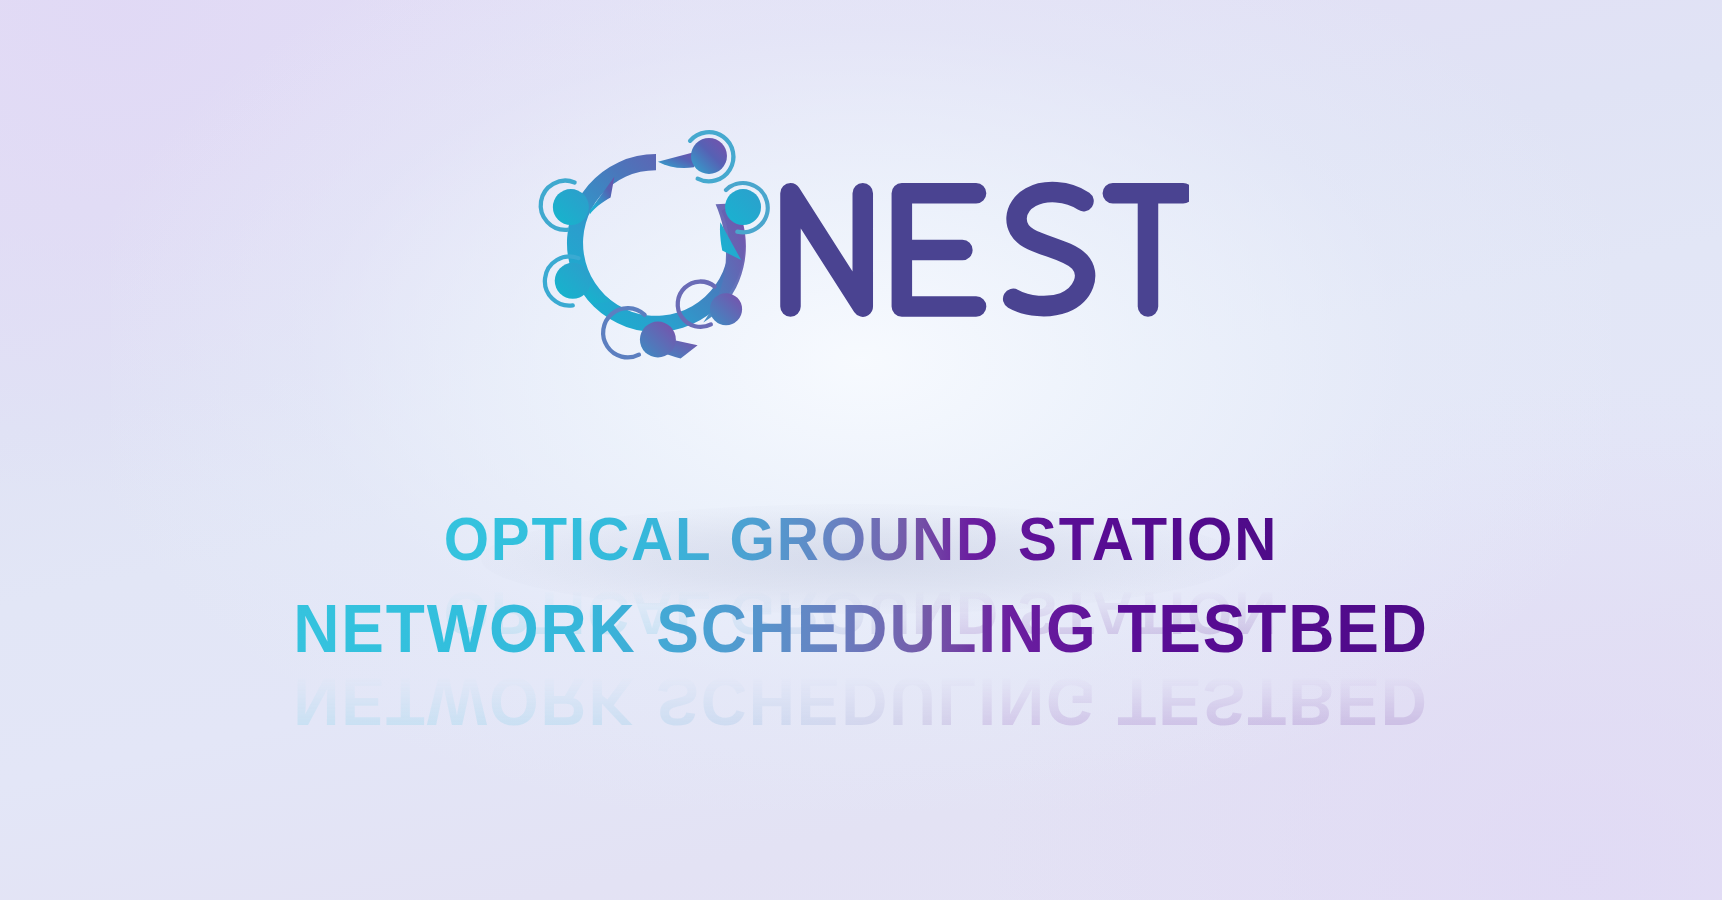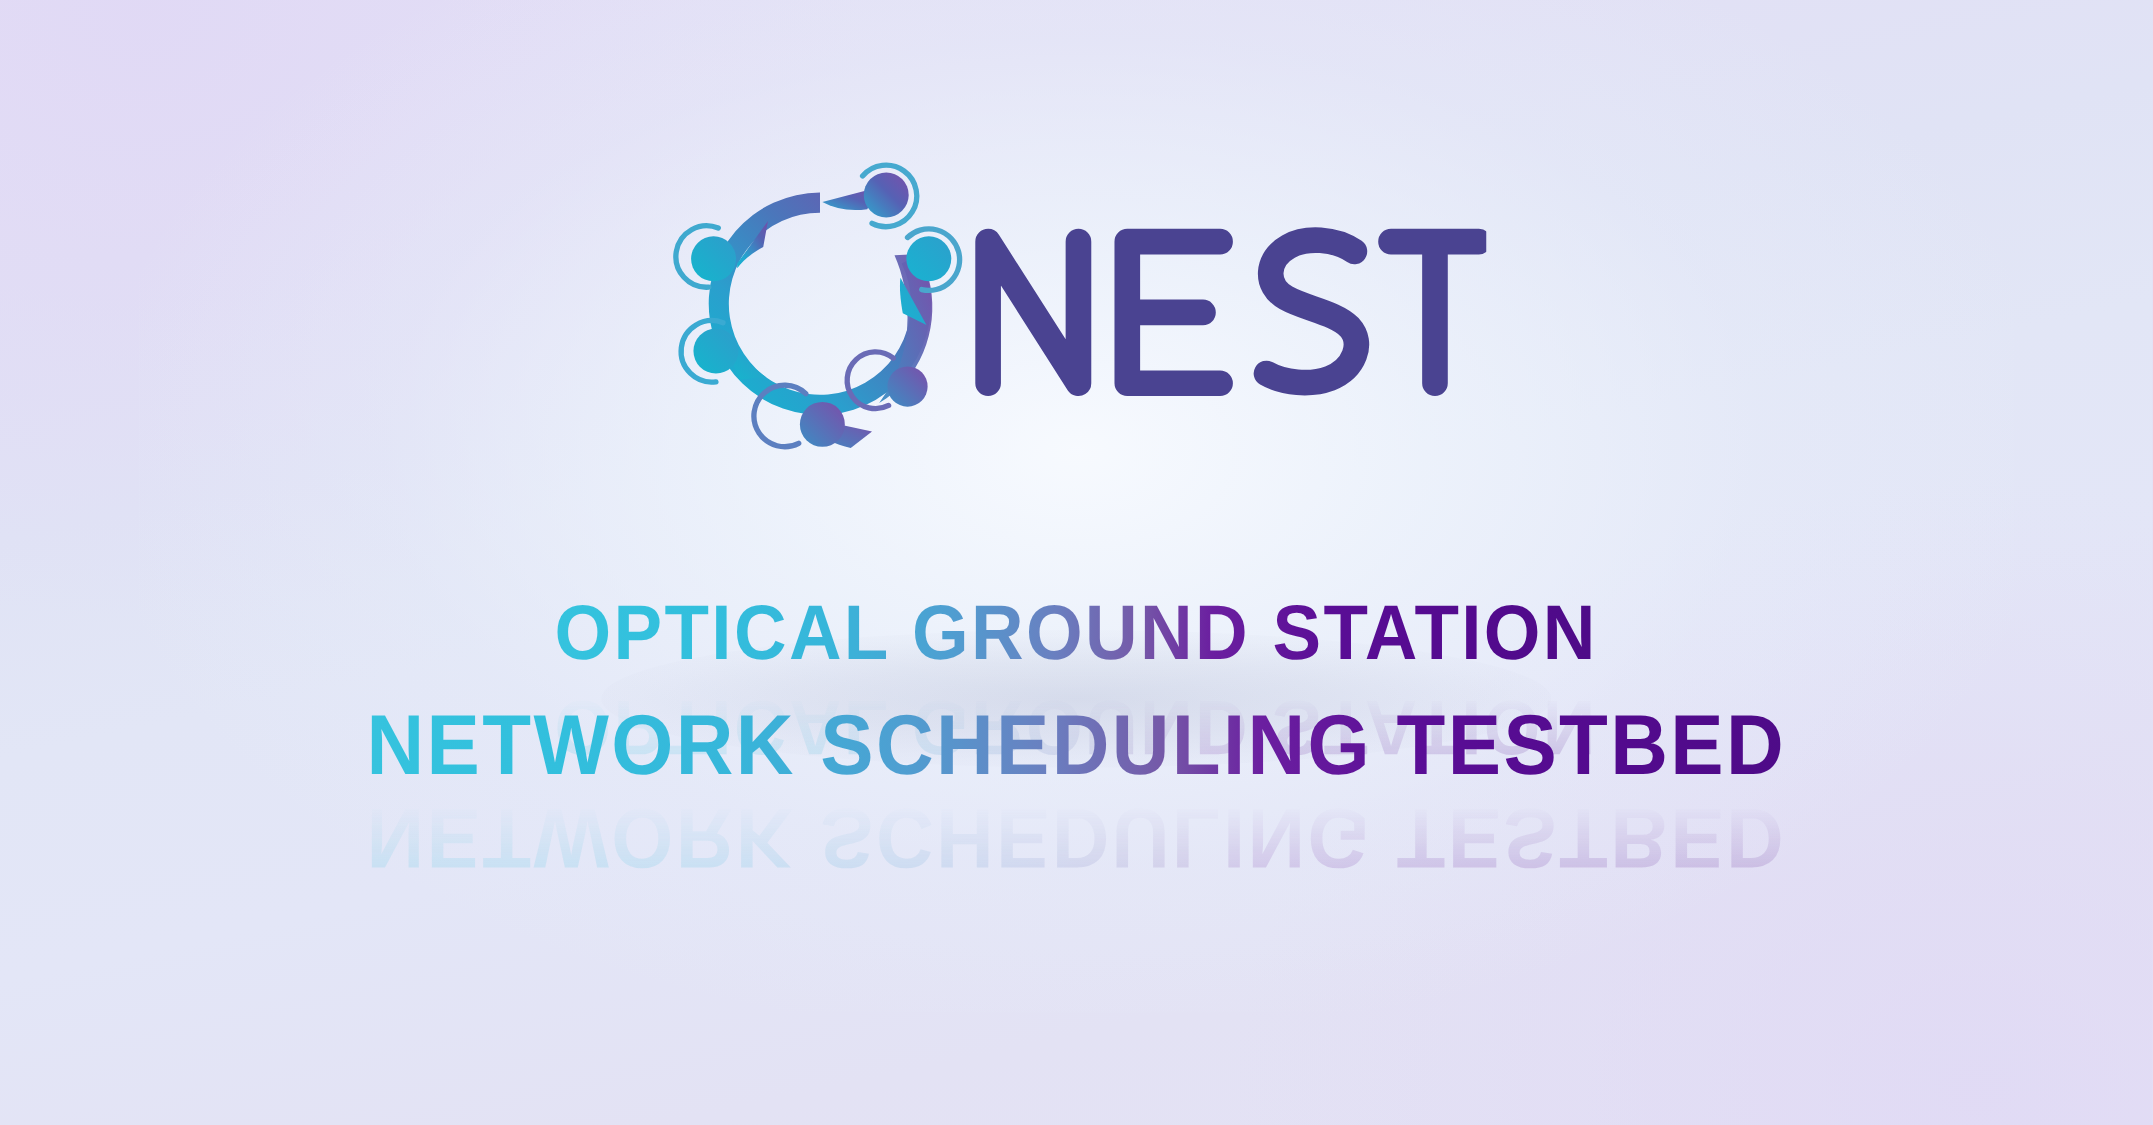--- a/index.html
+++ b/index.html
@@ -110,21 +110,21 @@
         rgba(130,134,170,0.03) 65%,
         rgba(130,134,170,0.0) 82%);
     pointer-events: none;
   }
 
   
   #tagline {
     position: absolute;
     left: 0;
     right: 0;
-    top: 476px;
+    top: 508px;
     text-align: center;
   }
   .tag-line {
     position: relative;
     height: 86px;
     line-height: 86px;
     white-space: nowrap;
   }
   .tag-text {
     display: inline-block;

